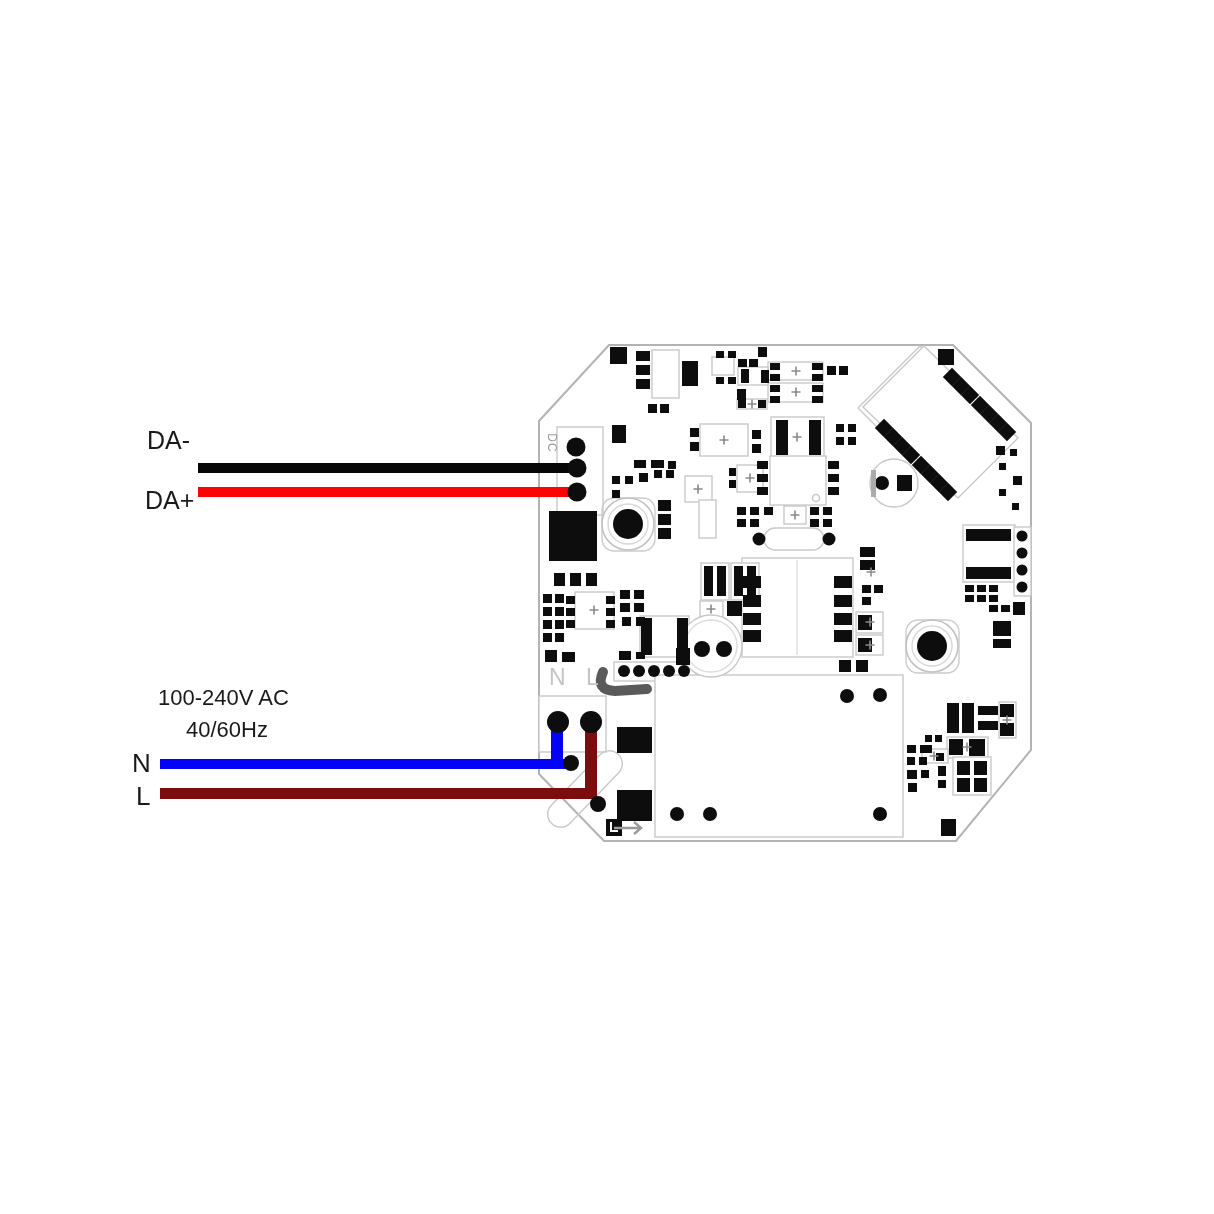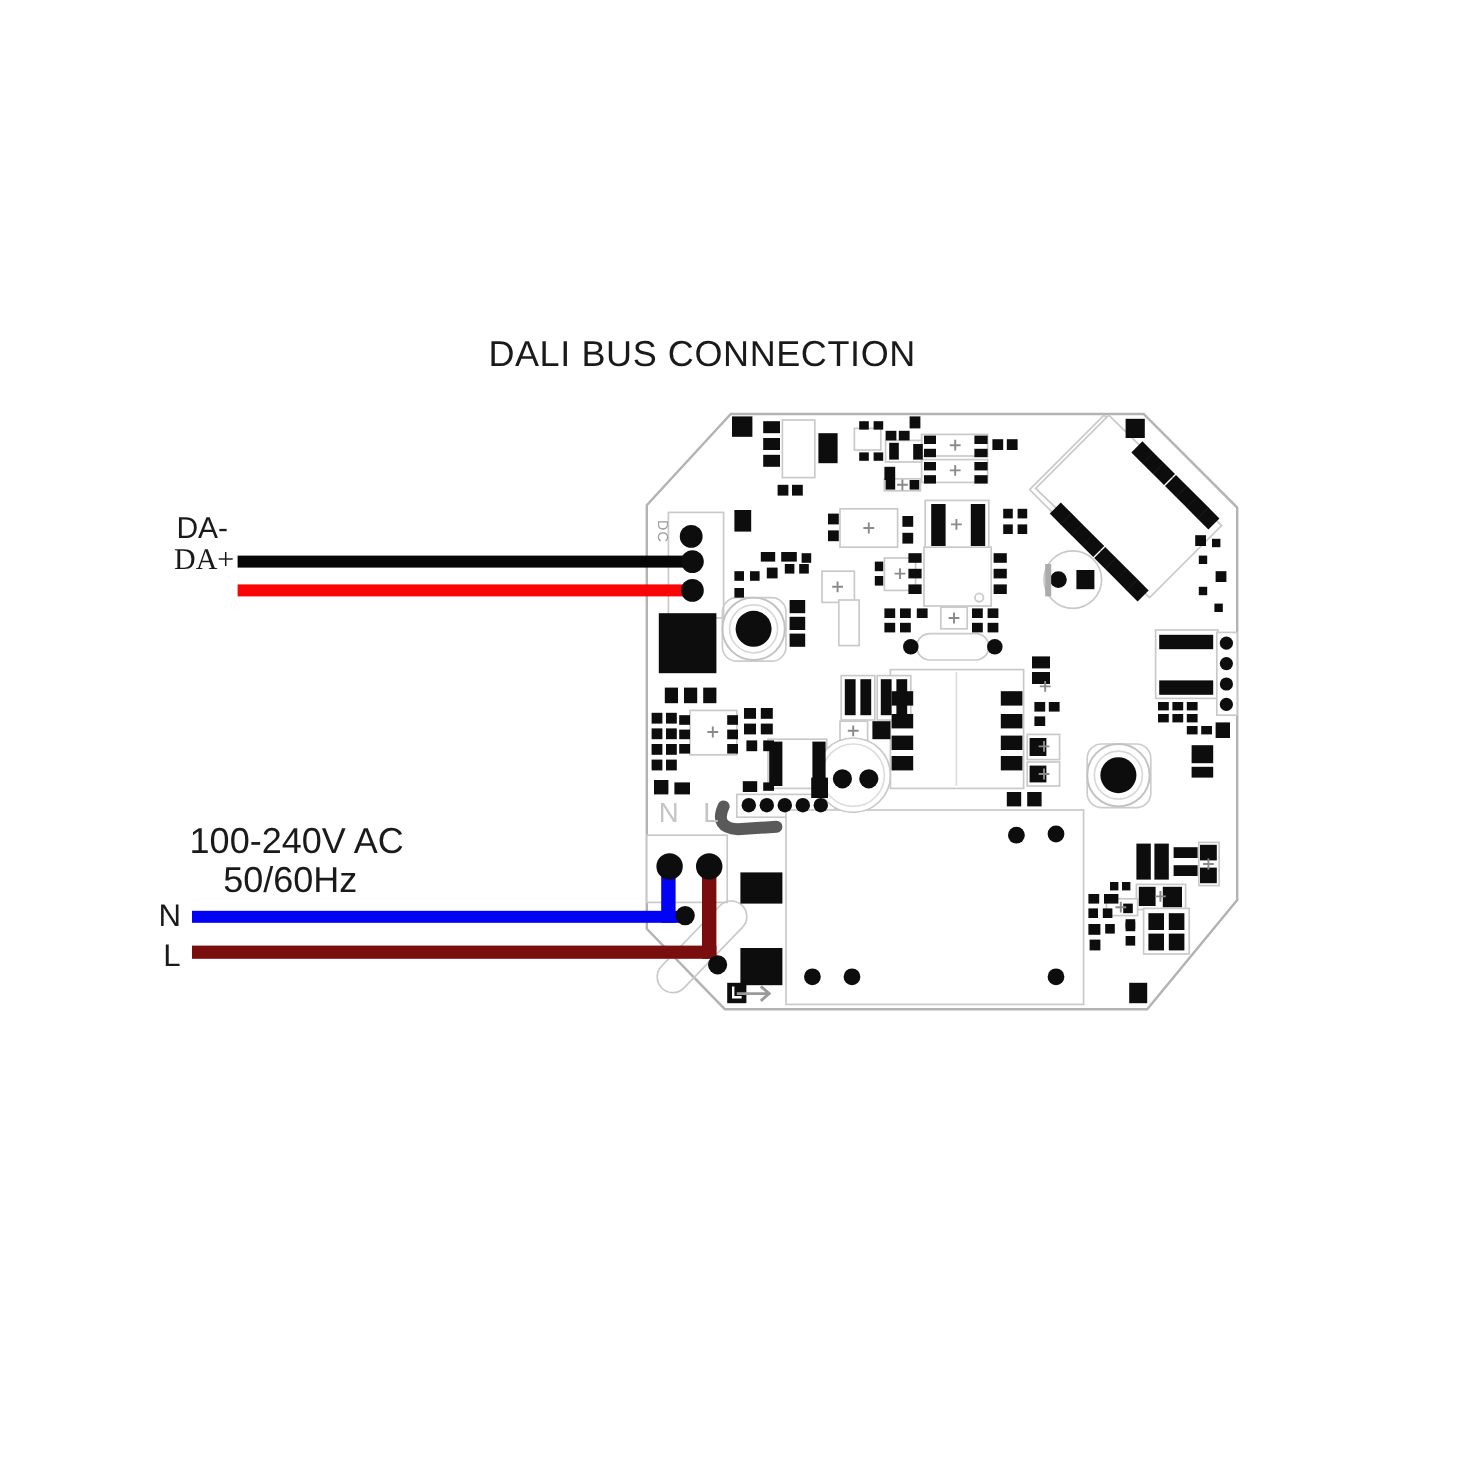--- a/index.html
+++ b/index.html
@@ -1,32 +1,31 @@
 <!DOCTYPE html>
 <html style="--c-da-minus-wire: #060606; --c-da-plus-wire: #fa0505; --c-neutral-wire: #0202f5; --c-line-wire: #7a0e0e; --c-board-outline: #b3b3b3; --c-component-outline: #c9c9c9; --c-component-fill: #0d0d0d; --c-label-text: #1a1a1a; --c-board-label-text: #c5c5c5; --c-hook-gray: #5a5a5a;"><head>
 <meta charset="utf-8">
 <style>
   html,body{margin:0;padding:0;background:#fff;}
   .canvas{position:relative;width:1214px;height:1214px;background:#ffffff;overflow:hidden;
           font-family:"Liberation Sans","DejaVu Sans",sans-serif;}
   .lbl{position:absolute;color:var(--c-label-text,#1a1a1a);white-space:nowrap;line-height:1;}
   .title{font-size:30px;letter-spacing:0.5px;}
   .wire-lbl{font-size:25px;}
-  .spec-lbl{font-size:30px;}
+  .spec-lbl{font-size:22px;}
   .board-lbl{font-size:23px;color:var(--c-board-label-text,#c5c5c5);}
   .dc-lbl{font-size:12px;color:#9a9a9a;width:24px;height:14px;display:flex;align-items:center;justify-content:center;
           transform:rotate(90deg);letter-spacing:1px;}
   svg{position:absolute;left:0;top:0;}
 </style>
 </head>
 <body>
 
 <div class="canvas">
 
-  <div class="lbl title" style="left:407px;top:281px;">DALI BUS CONNECTION</div>
 
   <svg width="1214" height="1214" viewBox="0 0 1214 1214">
 
     <g>
       <polygon points="609,345 953,345 1031,423 1031,750 956,841 604,841 539,774 539,421" fill="#ffffff" stroke="var(--c-board-outline)" stroke-width="2"></polygon>
     </g>
 
     <g fill="#ffffff" stroke="var(--c-component-outline)" stroke-width="1.4">
 
       <polygon points="858,408 920,346 958,384 896,446"></polygon>
@@ -356,24 +355,24 @@
     </g>
     <g fill="#0d0d0d">
       <circle cx="558" cy="722" r="11"></circle>
       <circle cx="591" cy="722" r="11"></circle>
       <circle cx="571" cy="763" r="8"></circle>
       <circle cx="598" cy="804" r="8"></circle>
     </g>
   </svg>
 
   <div class="lbl wire-lbl" style="left:147px;top:428px;">DA-</div>
-  <div class="lbl wire-lbl" style="left:145px;top:454px;font-family:Liberation Serif, serif;">DA+</div>
+  <div class="lbl wire-lbl" style="left:145px;top:488px;">DA+</div>
 
   <div class="lbl spec-lbl" style="left:158px;top:687px;">100-240V AC</div>
-  <div class="lbl spec-lbl" style="left:186px;top:719px;">50/60Hz</div>
+  <div class="lbl spec-lbl" style="left:186px;top:719px;">40/60Hz</div>
 
   <div class="lbl wire-lbl" style="left:132px;top:750px;font-size:26px;">N</div>
   <div class="lbl wire-lbl" style="left:136px;top:783px;font-size:26px;">L</div>
 
   <div class="lbl board-lbl" style="left:549px;top:666px;">N</div>
   <div class="lbl board-lbl" style="left:586px;top:666px;">L</div>
   <div class="lbl dc-lbl" style="left:540px;top:436px;">DC</div>
 
 </div>
 

